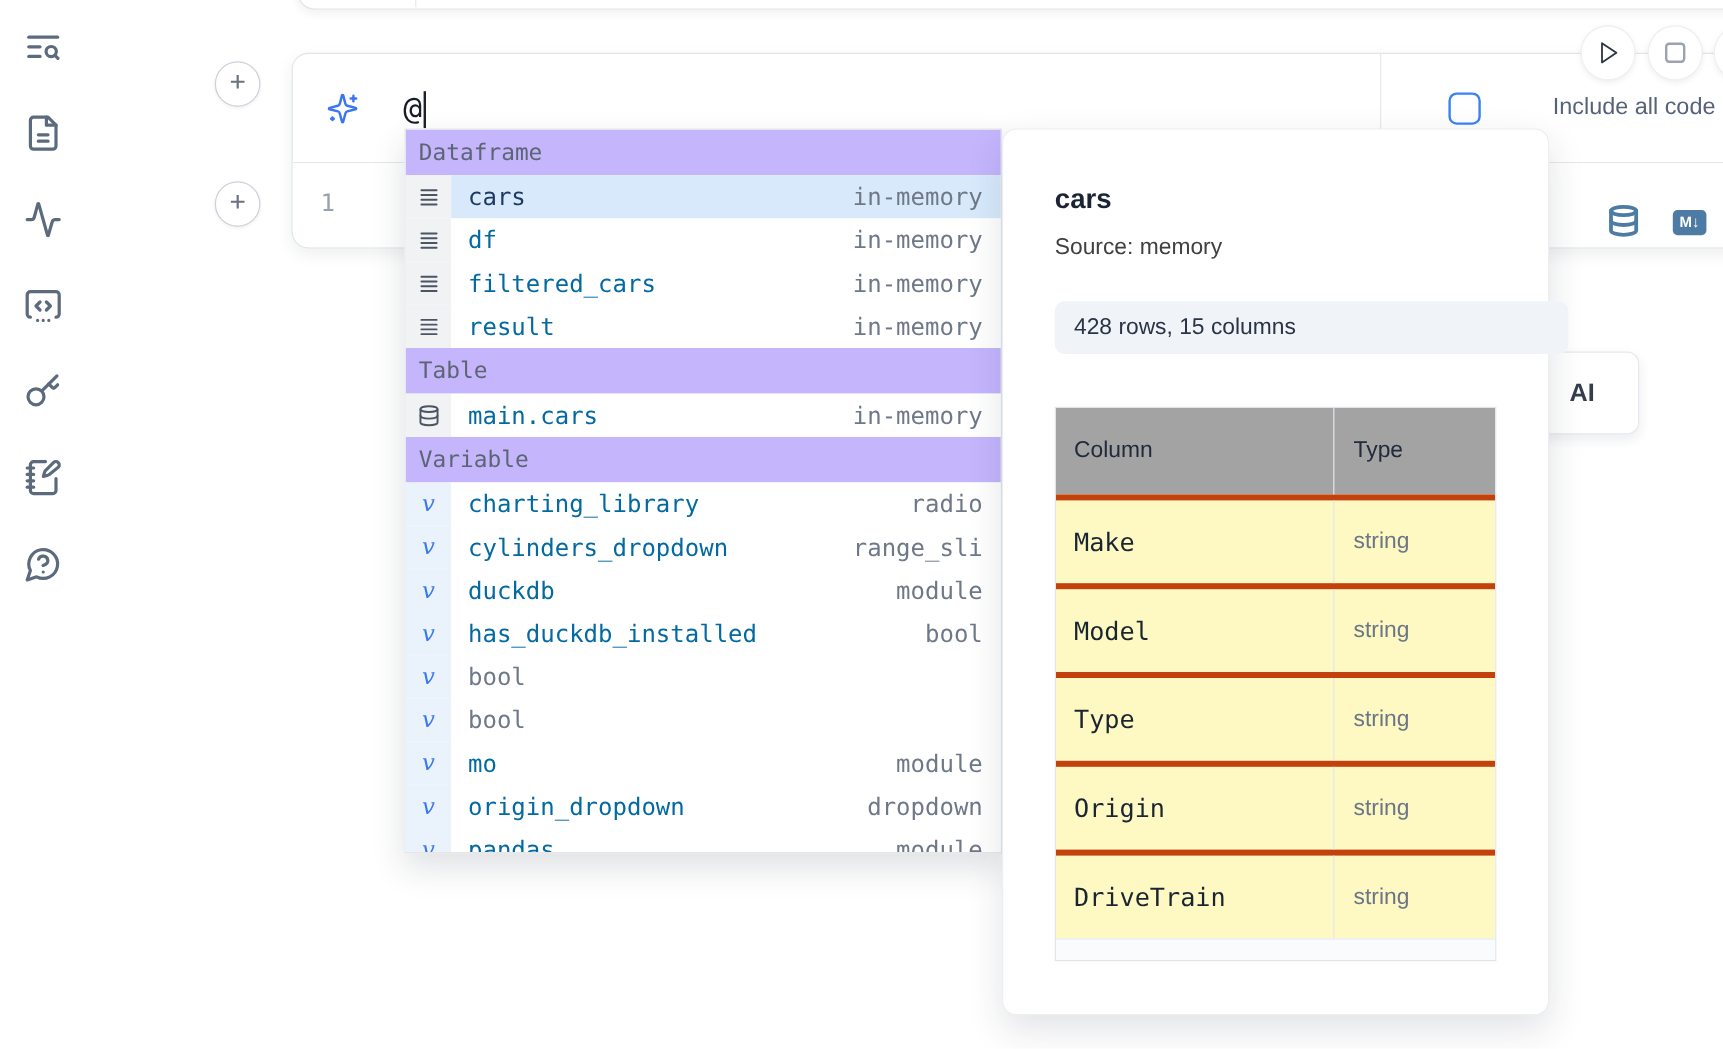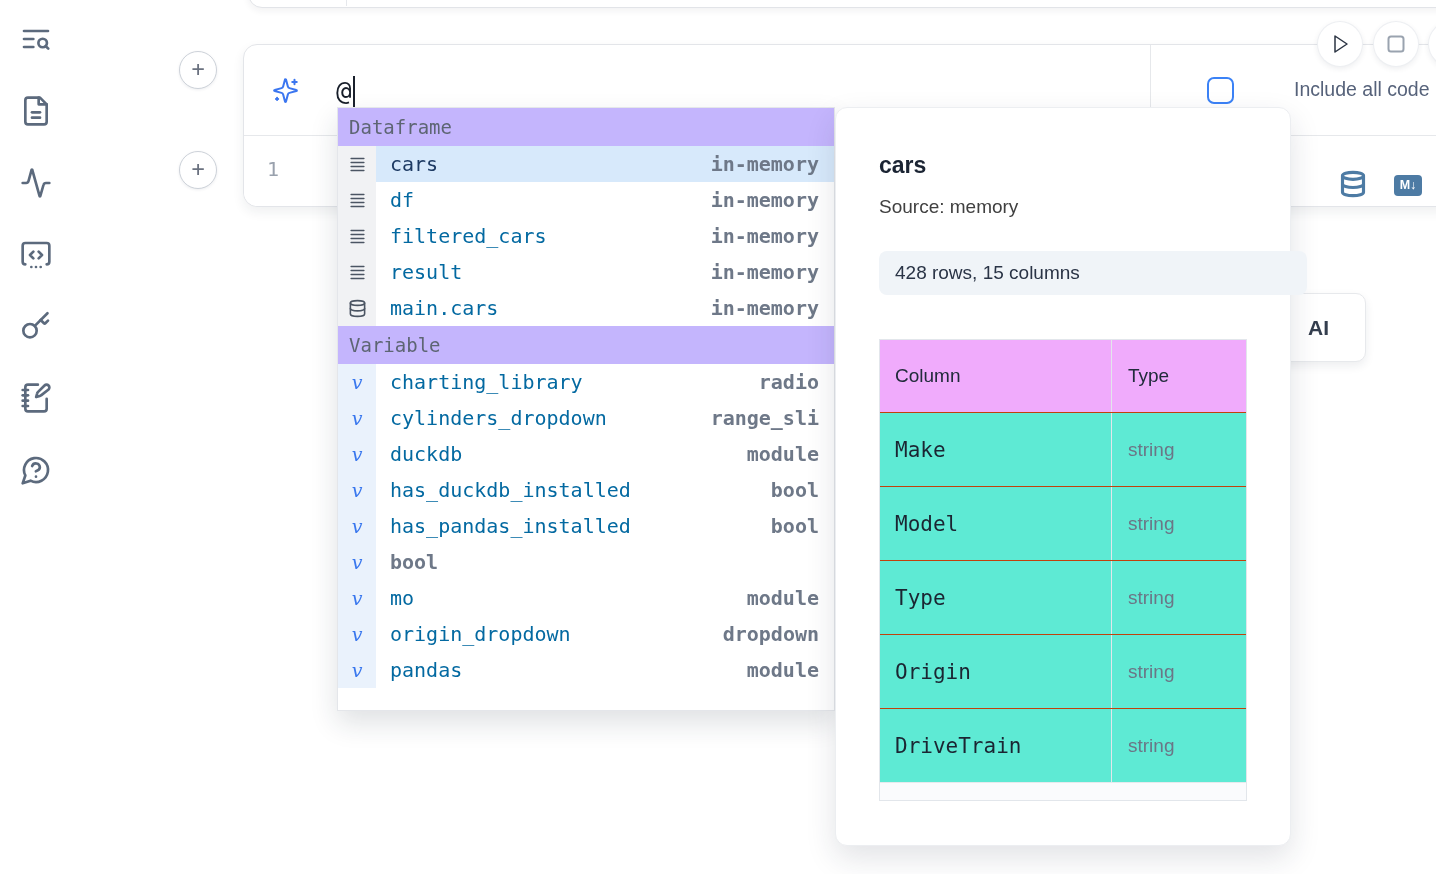--- a/index.html
+++ b/index.html
@@ -62,39 +62,39 @@
   .ac-row { height:36px; display:flex; cursor:pointer; }
   .ac-gutter { width:38px; flex:0 0 38px; background:#f1f2f4; display:flex; align-items:center; justify-content:center; }
   .ac-gutter.var { background:#eaf2fc; }
   .ac-gutter svg { width:19px; height:19px; stroke:#4b5563; fill:none; stroke-width:2; stroke-linecap:round; }
   .vicon { font-family:"DejaVu Serif", serif; font-style:italic; font-size:19px; color:#3a78ee; }
   .ac-content { flex:1; display:flex; align-items:center; justify-content:space-between;
     padding:0 15px 0 14px; background:#fff; white-space:nowrap; overflow:hidden; }
   .ac-row.selected .ac-content { background:#d7e9fb; }
   .ac-name { font-size:20px; color:#0369a1; }
   .ac-row.selected .ac-name { color:#1d3a63; }
-  .ac-type { font-size:20px; color:#6e7888;font-weight:bold; }
+  .ac-type { font-size:20px; color:#6e7888; }
 
   
   .ai-pop { position:absolute; left:1194px; top:293px; width:172px; height:69px; background:#fff;
     border:1px solid #e7e9ec; border-radius:10px; box-shadow:0 4px 10px rgba(30,41,59,.08); z-index:20;
     display:flex; align-items:center; justify-content:flex-end; padding-right:36px;
     font-size:21px; font-weight:bold; color:#343e4e; cursor:pointer; }
 
   
   .preview { position:absolute; left:835px; top:107px; width:456px; height:739px; background:#fff;
     border:1px solid #eceef1; border-radius:12px; box-shadow:0 12px 30px rgba(30,41,59,.13); z-index:40;
     padding:44px 45px 0 43px; }
   .pv-title { font-size:23px; font-weight:bold; color:#1b2433; }
   .pv-source { margin-top:17px; font-size:19px; color:#404040; }
   .pv-pill { margin-top:33px; width:428px; height:44px; background:#f0f4f8; border-radius:8px;
     display:flex; align-items:center; padding-left:16px; font-size:19px; color:#2a3446; }
   .pv-table { margin-top:44px; width:368px; height:462px; border:1px solid #e2e6eb; overflow:hidden; }
-  .pv-tr { display:flex; height:74px; background:#5eead4; border-top:1px solid #c2410c; }
-  .pv-tr.head { height:72px; background:#f0abfc; border-top:none;text-align:right; }
+  .pv-tr { display:flex; height:74px; background:#fef9c3; border-top:5px solid #c2410c; }
+  .pv-tr.head { height:72px; background:#a3a3a3; border-top:none;text-align:right; }
   .pv-td1 { width:232px; flex:0 0 232px; border-right:1px solid #e2e6eb; display:flex; align-items:center; padding-left:15px; }
   .pv-td2 { flex:1; display:flex; align-items:center; padding-left:16px; }
   .pv-tr.head .pv-td1, .pv-tr.head .pv-td2 { font-size:19px; color:#212b3b; font-family:"Liberation Sans", sans-serif; }
   .pv-col-name { font-family:"DejaVu Sans Mono", monospace; font-size:21px; color:#1b2532; }
   .pv-col-type { font-size:19px; color:#6b7686;text-align:center; }
   .pv-table::after { content:""; display:block; height:20px; background:#fafbfd; border-top:1px solid #e6eaee; }
 </style>
 </head>
 <body>
 
@@ -249,20 +249,21 @@
         <div class="ac-gutter">
           <svg viewBox="0 0 24 24">
             <path d="M4 4.5h16M4 9.5h16M4 14.5h16M4 19.5h16"></path>
           </svg>
         </div>
         <div class="ac-content">
           <span class="ac-name">result</span>
           <span class="ac-type">in-memory</span>
         </div>
       </div>
+      <div class="ac-header">Table</div>
       <div class="ac-row">
         <div class="ac-gutter">
           <svg viewBox="0 0 24 24">
             <ellipse cx="12" cy="5" rx="9" ry="3"></ellipse>
             <path d="M3 5v14a9 3 0 0 0 18 0V5"></path>
             <path d="M3 12a9 3 0 0 0 18 0"></path>
           </svg>
         </div>
         <div class="ac-content">
           <span class="ac-name">main.cars</span>
@@ -304,21 +305,20 @@
         <div class="ac-content">
           <span class="ac-name">has_duckdb_installed</span>
           <span class="ac-type">bool</span>
         </div>
       </div>
       <div class="ac-row">
         <div class="ac-gutter var">
           <span class="vicon">v</span>
         </div>
         <div class="ac-content">
-          <span class="ac-name">has_pandas_installed</span>
           <span class="ac-type">bool</span>
         </div>
       </div>
       <div class="ac-row">
         <div class="ac-gutter var">
           <span class="vicon">v</span>
         </div>
         <div class="ac-content">
           <span class="ac-type">bool</span>
         </div>

